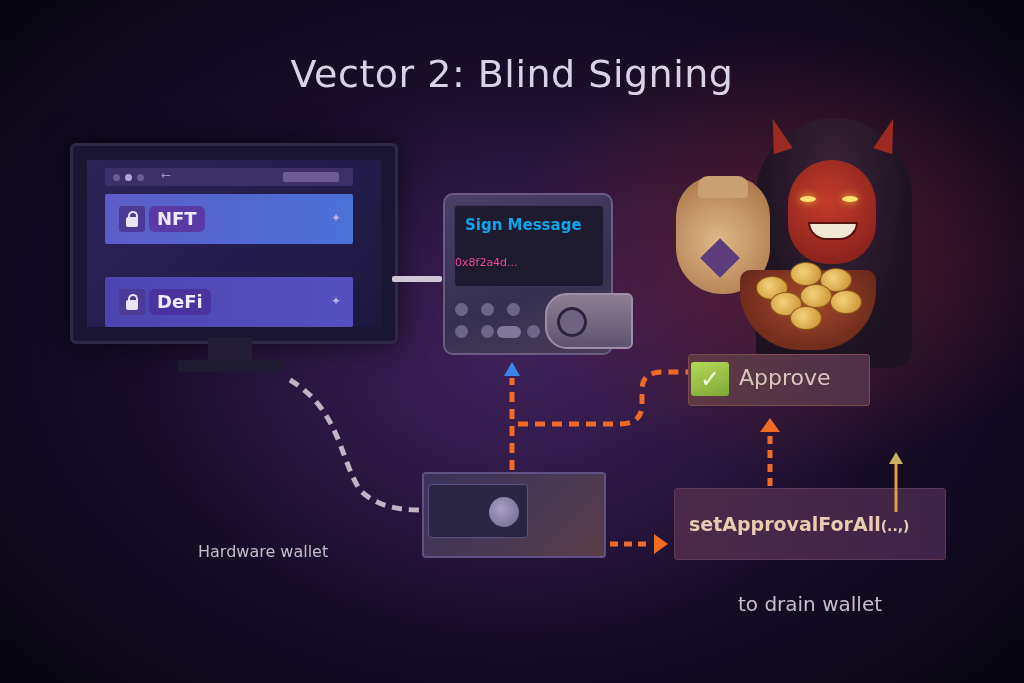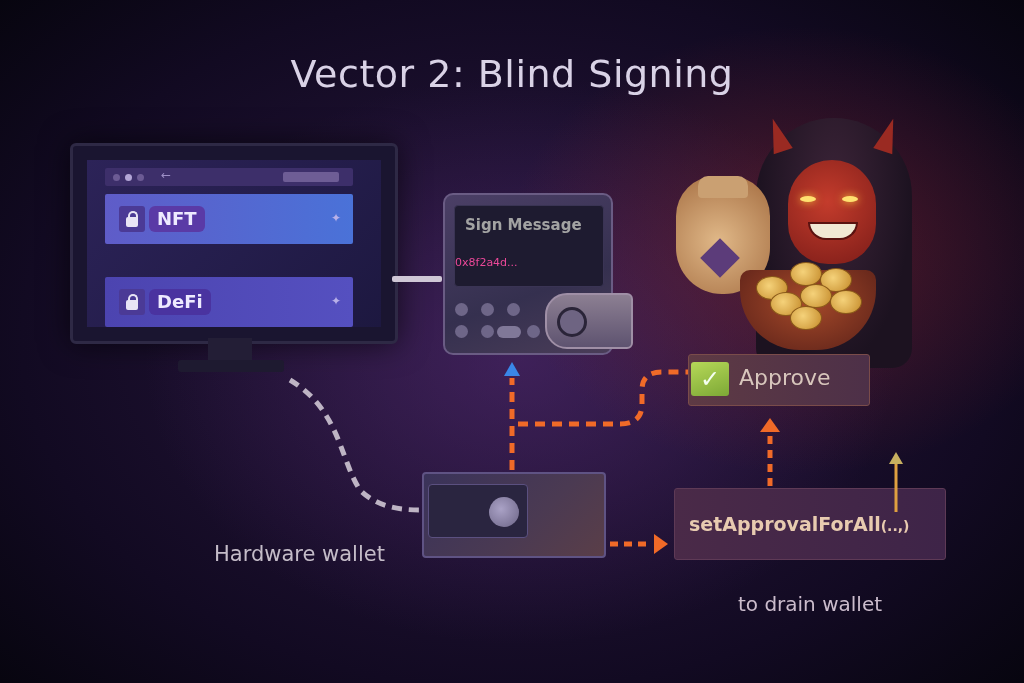--- a/index.html
+++ b/index.html
@@ -59,39 +59,39 @@
   
   .device {
     left: 443px; top: 193px; width: 166px; height: 158px;
     background: linear-gradient(160deg, #4b3f66, #35304f 60%, #4a3d58);
     border: 2px solid #6a5c84; border-radius: 10px;
   }
   .device-screen {
     position: absolute; left: 9px; top: 10px; width: 148px; height: 80px;
     background: #1e1b30; border-radius: 4px; border: 1px solid #3a3454;
   }
-  .device-l1 { position: absolute; left: 10px; top: 10px; font-size: 15px; font-weight: bold; color: #a3a3a3; }
+  .device-l1 { position: absolute; left: 10px; top: 10px; font-size: 15px; font-weight: bold; color: #0ea5e9; }
   .device-l2 { position: absolute; left: 0; top: 50px; font-size: 11px; color: #ec4899; }
   .btn { position: absolute; width: 13px; height: 13px; border-radius: 50%; background: #6e6688; }
   .pill { position: absolute; width: 24px; height: 12px; border-radius: 6px; background: #807898; }
   .usb-key {
     left: 545px; top: 293px; width: 84px; height: 52px; border-radius: 22px 6px 6px 22px;
     background: linear-gradient(180deg, #8c7f92, #5e5370); border: 2px solid #9f8fa6;
   }
   .usb-btn { position: absolute; left: 10px; top: 12px; width: 24px; height: 24px; border-radius: 50%; border: 3px solid #2a2438; background: #6e6482; }
 
   
   .wallet {
     left: 422px; top: 472px; width: 180px; height: 82px;
     background: linear-gradient(135deg, #3a335a, #4b3a52 60%, #5a3e48);
     border: 2px solid #5f5384; border-radius: 4px;
   }
   .wallet-panel { position: absolute; left: 4px; top: 10px; width: 98px; height: 52px; background: #2a2540; border: 1px solid #5b5080; border-radius: 4px; }
   .wallet-btn { position: absolute; left: 60px; top: 12px; width: 30px; height: 30px; border-radius: 50%; background: radial-gradient(circle at 40% 40%, #aaa2c6, #6c6486); }
-  .hw-label { left: 214px; top: 542px; font-size: 21px; color: #c4bcc8; }
+  .hw-label { left: 198px; top: 542px; font-size: 16px; color: #c4bcc8; }
 
   
   .approve {
     left: 688px; top: 354px; width: 180px; height: 50px;
     background: linear-gradient(90deg, #5e3a44, #4d3048);
     border: 1px solid #7a4c4a; border-radius: 3px;
   }
   .check {
     position: absolute; left: 2px; top: 7px; width: 38px; height: 34px; border-radius: 3px;
     background: linear-gradient(160deg, #b6d858, #7da836); color: #f4fff0; font-size: 24px; text-align: center; line-height: 34px; font-weight: bold;

